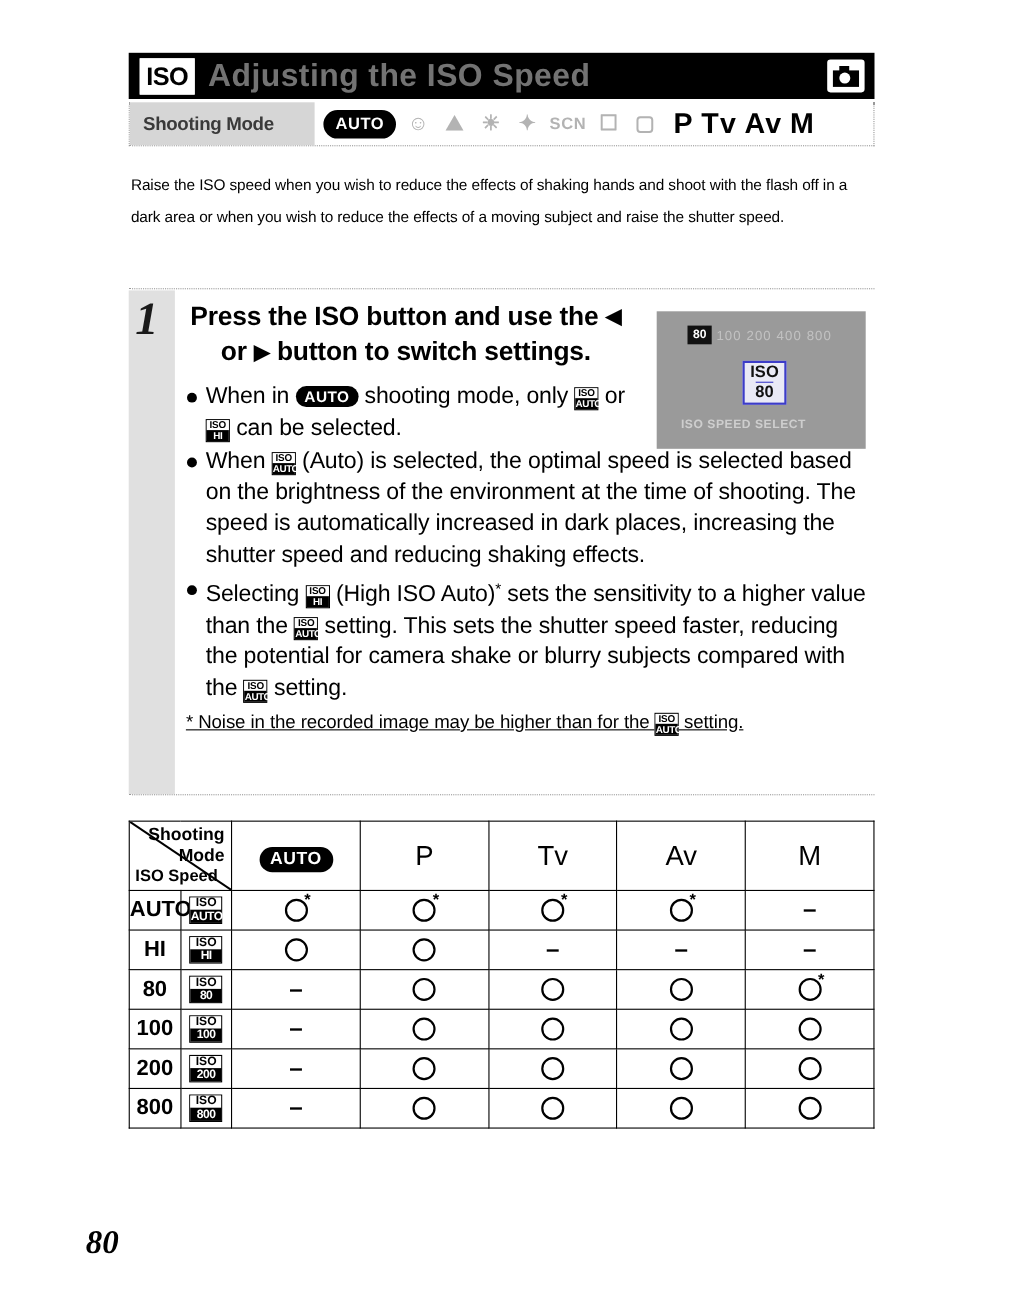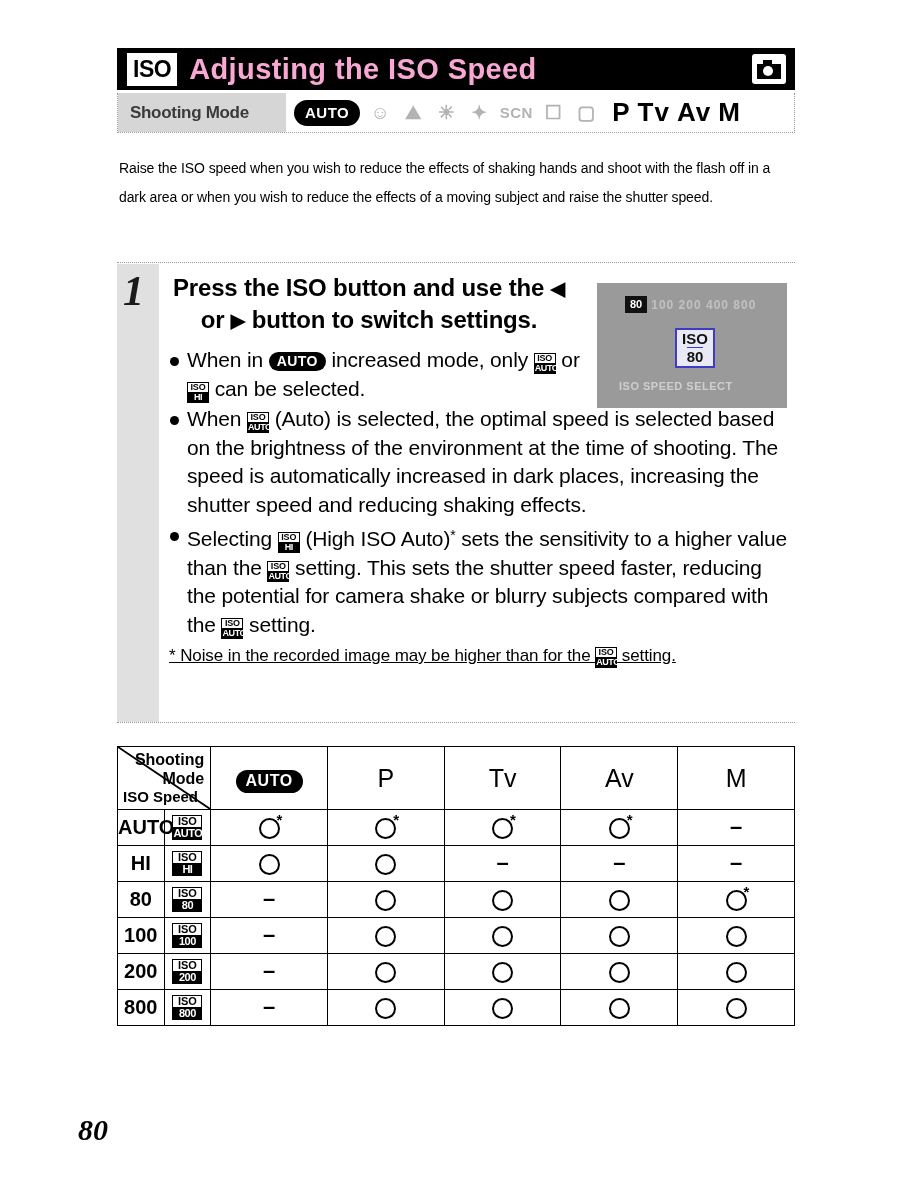--- a/index.html
+++ b/index.html
@@ -37,21 +37,21 @@
     color: #000;
     font-weight: bold;
     font-size: 23px;
     line-height: 26px;
     padding: 1px 4px 2px 4px;
     letter-spacing: -0.5px;
     border: 2px solid #fff;
     font-family: "Liberation Sans", sans-serif;
   }
   .title-text {
-    color: #f9a8d4;
+    color: #737373;
     font-weight: bold;
     font-size: 29px;
     letter-spacing: 0.4px;
     margin-left: 12px;
     white-space: nowrap;
   }
   .cam-icon {
     position: absolute;
     right: 9px; top: 50%;
     transform: translateY(-50%);
@@ -273,21 +273,21 @@
     background: #111;
     color: #fff;
     font-size: 11px;
     font-weight: bold;
     line-height: 13px;
     padding: 2px 5px;
   }
   .lcd-ghost {
     color: #cfcfcf;
     font-size: 12px;
-    font-weight: bold;
+    font-weight: normal;
     letter-spacing: 1px;
     opacity: 0.75;
   }
   .lcd-center {
     position: absolute;
     left: 78px; top: 45px;
     width: 36px;
     border: 2px solid #3c3cc8;
     background: #eaeaf6;
     text-align: center;
@@ -480,21 +480,21 @@
   <div class="stepblock">
     <div class="stepbar">
       <span class="stepnum">1</span>
     </div>
     <div class="stepbody">
 
       <div class="step-head"><span>Press the ISO button and use the </span><span class="arrow">◀</span><span> or </span><span class="arrow">▶</span><span> button to switch settings.</span></div>
 
       <div class="bullets">
 
-        <div class="bullet narrow"><span>When in </span><span class="auto-inline">AUTO</span><span> increased mode, only </span><span class="isoicon"><span class="t">ISO</span><span class="b">AUTO</span></span><span> or </span><span class="isoicon"><span class="t">ISO</span><span class="b">HI</span></span><span> can be selected.</span></div>
+        <div class="bullet narrow"><span>When in </span><span class="auto-inline">AUTO</span><span> shooting mode, only </span><span class="isoicon"><span class="t">ISO</span><span class="b">AUTO</span></span><span> or </span><span class="isoicon"><span class="t">ISO</span><span class="b">HI</span></span><span> can be selected.</span></div>
 
         <div class="bullet"><span>When </span><span class="isoicon"><span class="t">ISO</span><span class="b">AUTO</span></span><span> (Auto) is selected, the optimal speed is selected based on the brightness of the environment at the time of shooting. The speed is automatically increased in dark places, increasing the shutter speed and reducing shaking effects.</span></div>
 
         <div class="bullet"><span>Selecting </span><span class="isoicon"><span class="t">ISO</span><span class="b">HI</span></span><span> (High ISO Auto)</span><span class="sup">*</span><span> sets the sensitivity to a higher value than the </span><span class="isoicon"><span class="t">ISO</span><span class="b">AUTO</span></span><span> setting. This sets the shutter speed faster, reducing the potential for camera shake or blurry subjects compared with the </span><span class="isoicon"><span class="t">ISO</span><span class="b">AUTO</span></span><span> setting.</span></div>
 
         <div class="footnote"><span>* Noise in the recorded image may be higher than for the </span><span class="isoicon"><span class="t">ISO</span><span class="b">AUTO</span></span><span> setting.</span></div>
 
       </div>
     </div>
   </div>

